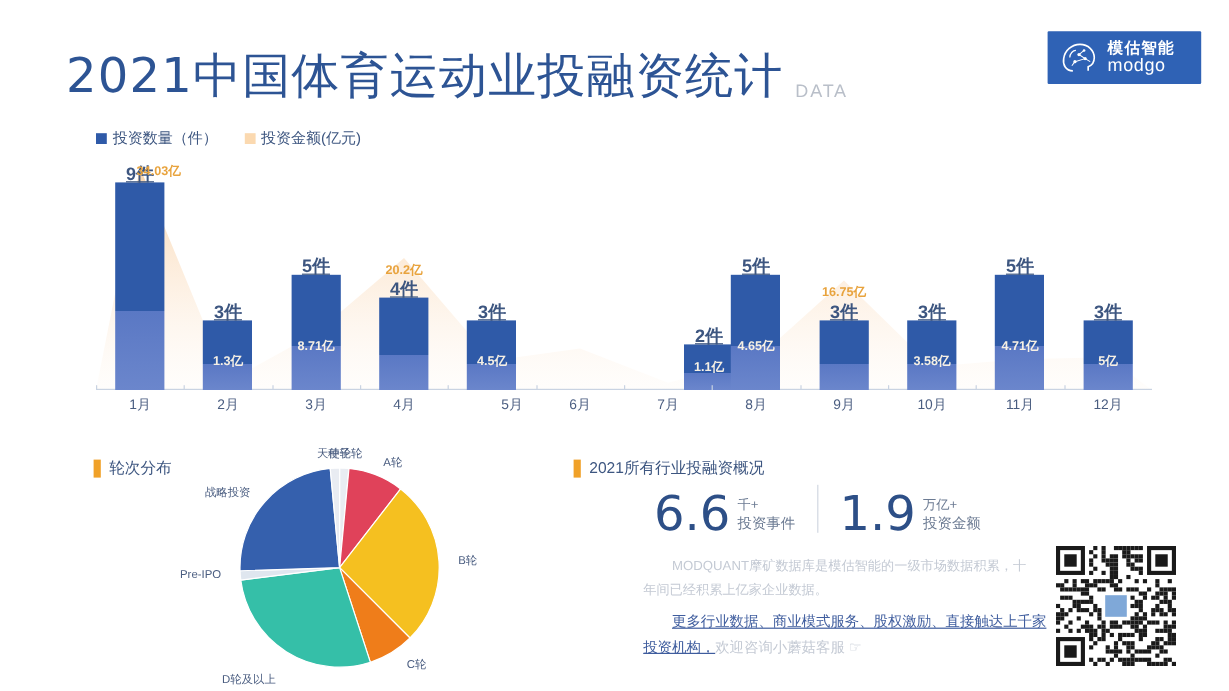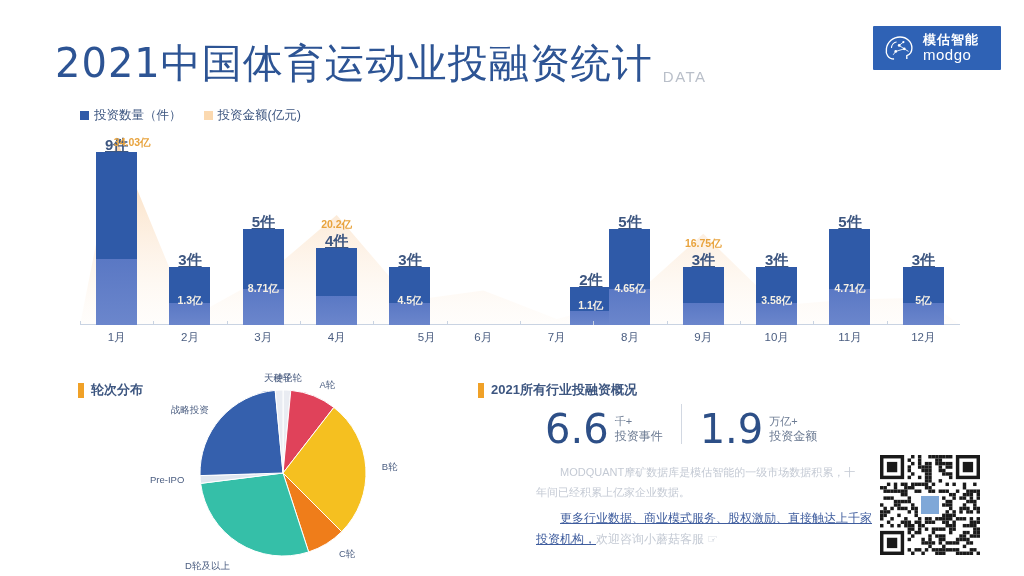--- a/index.html
+++ b/index.html
@@ -67,21 +67,21 @@
   .bar-amt.outside { color:#e8a33d; }
   #x-labels { position:absolute; left:80px; top:330px; width:880px; height:18px; }
   .x-label {
     position:absolute; width:73.3px; text-align:center;
     font-size:11.5px; color:#4a5d80;
   }
 
   
   .sec-head { position:absolute; display:flex; align-items:center; gap:7px; }
   .sec-bar { width:6px; height:15px; background:#f0a128; display:inline-block; }
-  .sec-title { font-size:13px; color:#3d5680; font-weight:bold; }
+  .sec-title { font-size:13px; color:#3d5680; font-weight:normal; }
   #sec-pie { left:78px; top:381px; }
   #sec-overview { left:478px; top:381px; }
 
   
   #pie-wrap { position:absolute; left:150px; top:378px; width:285px; height:190px; }
   #pie-svg { position:absolute; left:0; top:0; }
   .pie-label {
     position:absolute; font-size:9.5px; color:#4a5d80; white-space:nowrap;
   }
 

